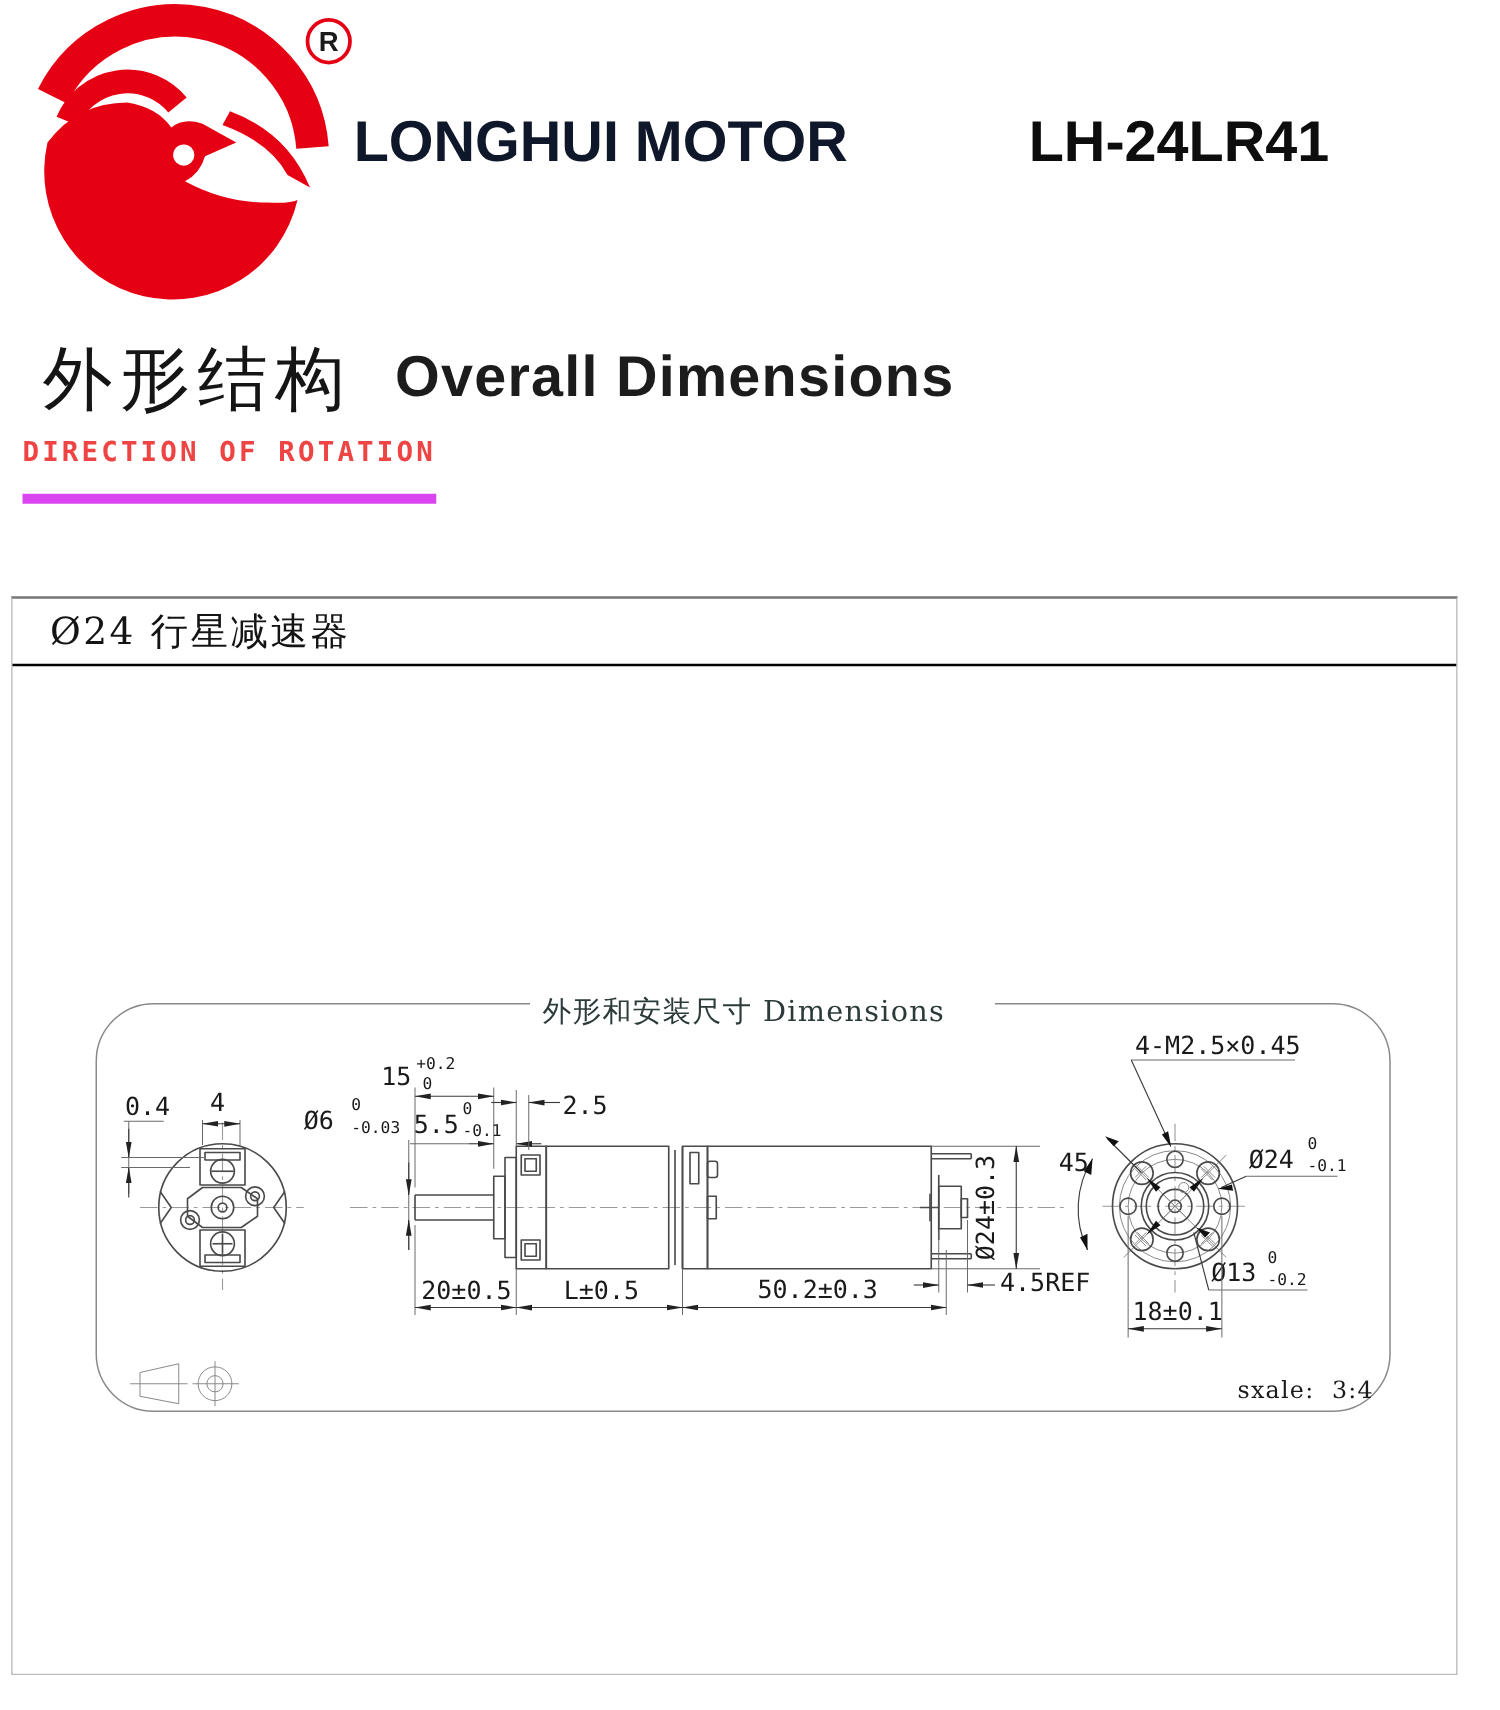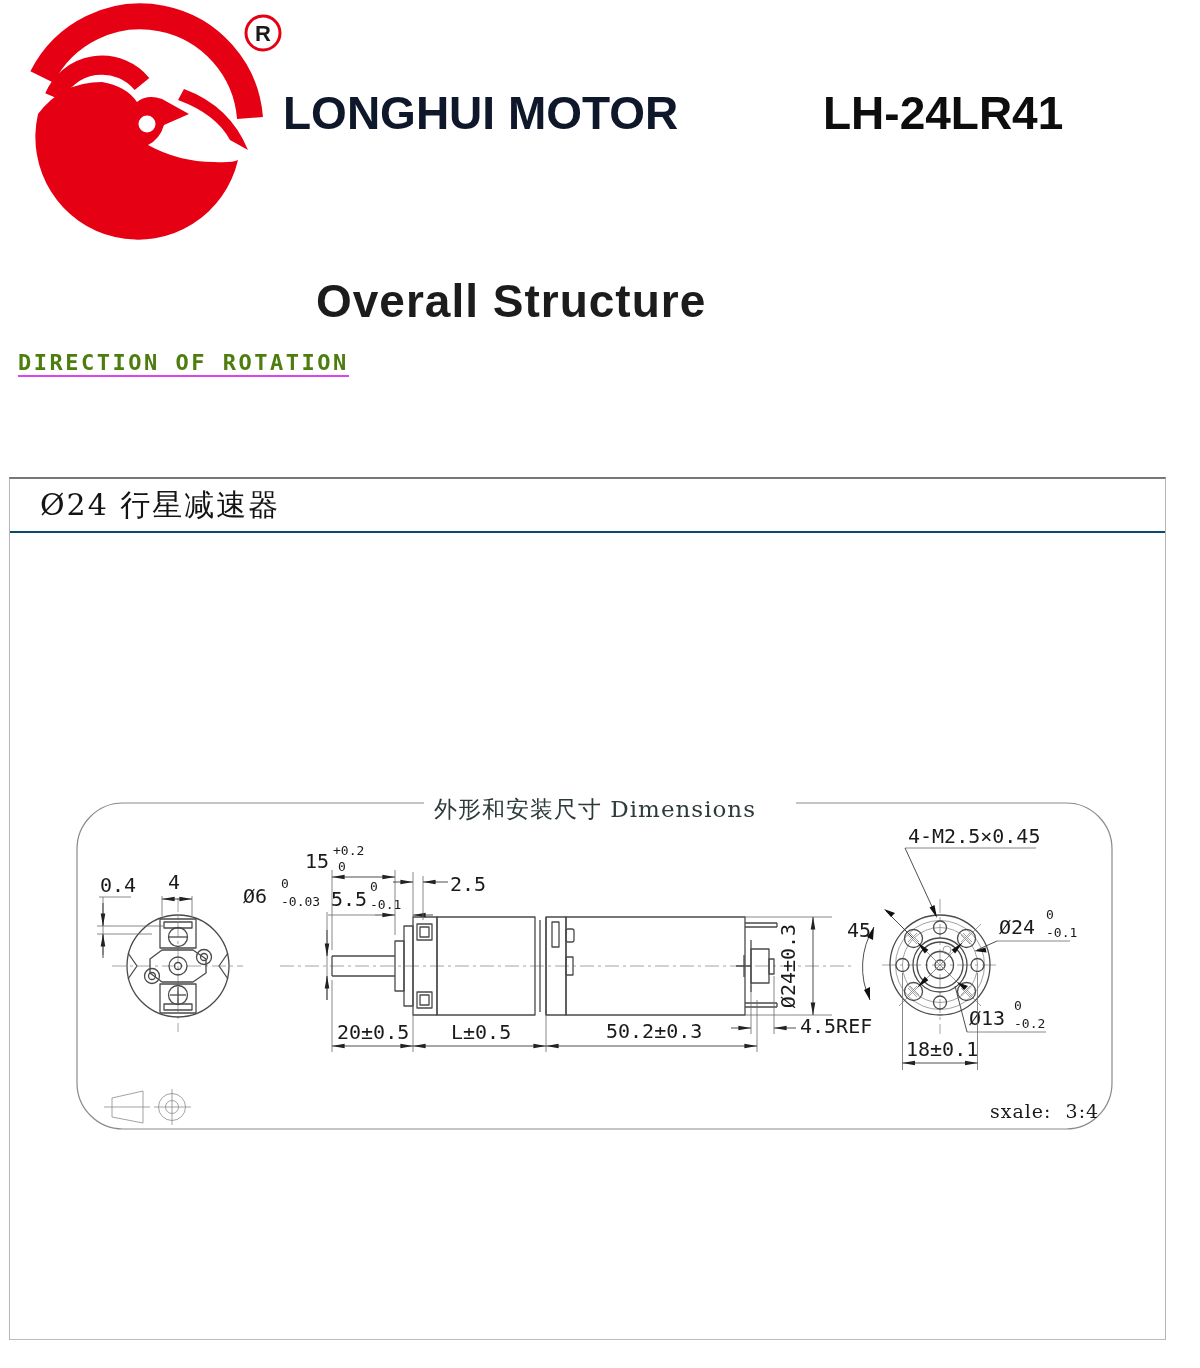--- a/index.html
+++ b/index.html
@@ -4,24 +4,24 @@
 <style>
   html,body{margin:0;padding:0;background:#ffffff;}
   .page{position:relative;width:1200px;height:1368px;background:#fff;overflow:hidden;
         font-family:"Liberation Sans",sans-serif;color:#111;}
   .abs{position:absolute;}
   .brand{left:283px;top:86px;font-size:46px;font-weight:700;letter-spacing:0px;color:#0f172a;}
   .model{left:823px;top:86px;font-size:46px;font-weight:700;color:#0d0d0d;}
   .zh-title{left:34px;top:266px;font-size:56px;font-family:"DejaVu Serif","Liberation Serif",serif;color:#151515;letter-spacing:6px;}
   .en-title{left:316px;top:274px;font-size:46px;font-weight:600;letter-spacing:1px;color:#1c1c1c;}
   .dir-rot{left:18px;top:350px;font-size:22px;font-weight:700;font-family:"DejaVu Sans Mono","Liberation Mono",monospace;
-           letter-spacing:2.5px;color:#4d7c0f;border-bottom:2px solid #d946ef;padding-bottom:0;}
+           letter-spacing:2.5px;color:#ef4444;border-bottom:8px solid #d946ef;padding-bottom:20px;}
   .sheet{left:9px;top:477px;width:1155px;height:860px;
          border-top:2px solid #777;border-left:1px solid #b5b5b5;border-right:1px solid #b5b5b5;border-bottom:1px solid #bdbdbd;}
-  .sheet-head{height:52px;border-bottom:2px solid #0c4a6e;display:flex;align-items:center;
+  .sheet-head{height:52px;border-bottom:2px solid #000000;display:flex;align-items:center;
               font-family:"DejaVu Serif","Liberation Serif",serif;font-size:30px;color:#141414;padding-left:30px;letter-spacing:2px;}
   .sheet-model{margin:16px 0 0 66px;font-family:"DejaVu Serif","Liberation Serif",serif;font-size:36px;color:#1a1a1a;letter-spacing:1px;}
   svg{display:block;}
   svg text{font-family:"DejaVu Sans Mono","Liberation Mono",monospace;fill:#1a1a1a;}
   .t20{font-size:20px;}
   .t13{font-size:13px;}
   .serif{font-family:"DejaVu Serif","Liberation Serif",serif;}
   .pl{stroke:#4a4a4a;stroke-width:1.3;fill:none;stroke-linejoin:round;}  
   .dl{stroke:#3a3a3a;stroke-width:0.9;fill:none;}                        
   .xl{stroke:#6a6a6a;stroke-width:0.8;fill:none;}                        
@@ -40,21 +40,22 @@
     <path d="M 24 112 Q 48 80 88 80 Q 112 84 123 100 Q 133 92 148 97 L 175 112 L 150 123
              Q 146 137 134 143 Q 165 160 200 160 Q 218 161 224 158 A 101 101 0 1 1 24 112 Z" fill="#e60013"></path>
     <path d="M 170 87 Q 216 104 234 148 L 216 138 Q 202 112 164 98 Z" fill="#e60013"></path>
     <circle cx="133" cy="122" r="8.5" fill="#ffffff"></circle>
     <circle cx="249" cy="31" r="17" fill="none" stroke-width="3" stroke="#e60013"></circle>
     <text x="249" y="39" text-anchor="middle" style="font-size:22px;font-weight:bold;font-family:'Liberation Sans',sans-serif;" fill="#e60013">R</text>
   </svg>
 
   <div class="abs brand">LONGHUI MOTOR</div>
   <div class="abs model">LH-24LR41</div>
-  <div class="abs en-title">Overall  Structure</div>
+  <div class="abs zh-title">外形结构</div>
+  <div class="abs en-title">Overall  Dimensions</div>
   <div class="abs dir-rot">DIRECTION OF ROTATION</div>
 
   <div class="abs sheet">
     <div class="sheet-head">
       <span>Ø24 行星减速器</span>
     </div>
   </div>
 
   <svg class="abs" style="left:0;top:755px;" width="1165" height="405" viewBox="0 755 1165 405">
     <defs>

